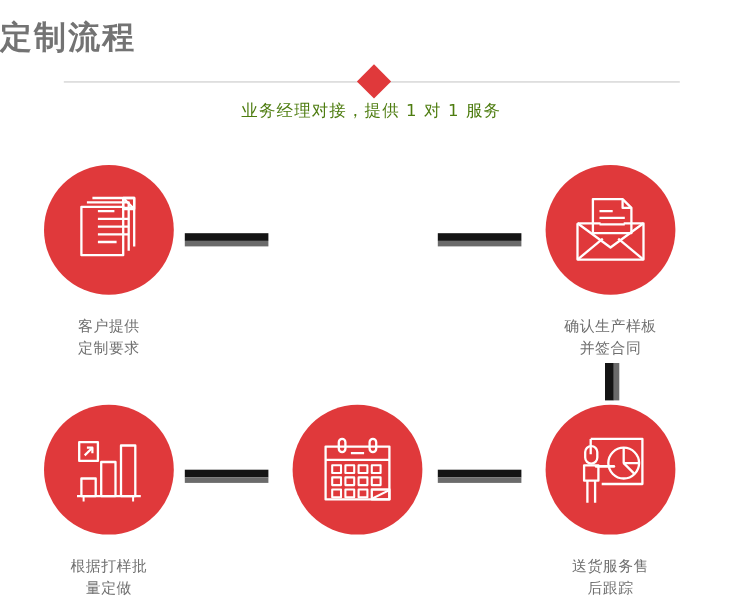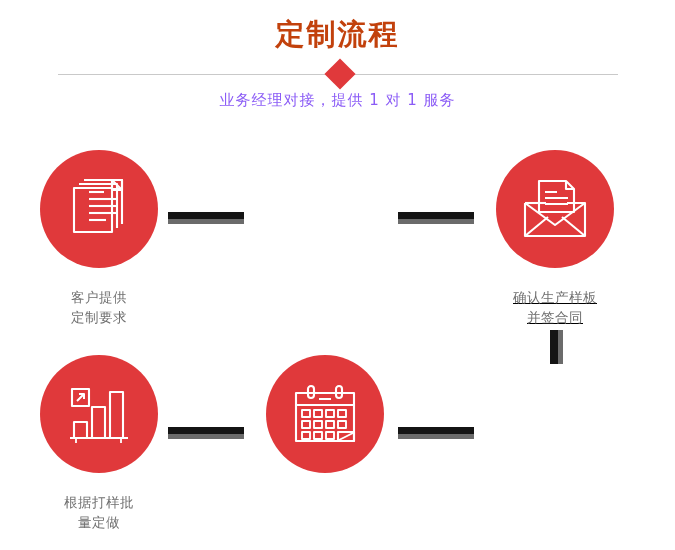--- a/index.html
+++ b/index.html
@@ -21,24 +21,24 @@
     left: 0;
     top: 0;
     width: 675px;
     height: 130px;
   }
   .page-title {
     position: absolute;
     left: 0;
     top: 16px;
     width: 675px;
-    text-align: center;
+    text-align: left;
     font-size: 29px;
     font-weight: bold;
-    color: #c2410c;
+    color: #737373;
     letter-spacing: 2px;
     line-height: 36px;
   }
   .divider-wrap {
     position: absolute;
     left: 58px;
     top: 58px;
     width: 560px;
     height: 34px;
   }
@@ -59,43 +59,43 @@
     background: #e0393b;
     transform: rotate(45deg);
   }
   .subtitle {
     position: absolute;
     left: 0;
     top: 89px;
     width: 675px;
     text-align: center;
     font-size: 15px;
-    color: #8b5cf6;
+    color: #4d7c0f;
     letter-spacing: 1px;
     line-height: 22px;
   }
 
   
   .flow {
     position: absolute;
     left: 0;
     top: 140px;
     width: 675px;
     height: 410px;
   }
   .node {
     position: absolute;
     width: 190px;
     text-align: center;
   }
   .node-r1 { top: 10px; }
-  .node-r2 { top: 215px; }
+  .node-r2 { top: 228px; }
   .node-c1 { left: 4px; }
   .node-c2 { left: 230px; }
-  .node-c3 { left: 460px; text-decoration: underline; }
+  .node-c3 { left: 460px; }
 
   .circle {
     width: 118px;
     height: 118px;
     border-radius: 50%;
     background: #e0393b;
     margin: 0 auto;
     display: flex;
     align-items: center;
     justify-content: center;
@@ -271,14 +271,40 @@
             <rect x="33" y="48" width="8" height="7"></rect>
           </g>
 
           <path d="M45 48 H61 V57 H45 Z"></path>
           <path d="M46 56 L60 49" stroke-width="1.9"></path>
         </svg>
       </span>
     </div>
   </div>
 
+  <div class="node node-r2 node-c3">
+    <div class="circle">
+      <span>
+        <svg width="64" height="64" viewBox="0 0 64 64" fill="none" stroke="#ffffff" stroke-width="2.1" stroke-linejoin="round">
+
+          <path d="M14 4 H61 V45 H24"></path>
+          <path d="M14 4 V18"></path>
+
+          <circle cx="44" cy="26" r="14"></circle>
+          <path d="M44 12 V26 H58"></path>
+          <path d="M44 26 L54 36"></path>
+
+          <path d="M9 16 a5.5 5.5 0 0 1 11 0 v5 a5.5 5.5 0 0 1 -11 0 Z"></path>
+
+          <path d="M8 28 h13 v14 h-13 Z" stroke-width="2.1"></path>
+
+          <path d="M19 29 H35" stroke-width="2.6" stroke-linecap="round"></path>
+
+          <path d="M11 42 V62"></path>
+          <path d="M18 42 V62"></path>
+        </svg>
+      </span>
+    </div>
+    <div class="node-label">送货服务售
+后跟踪</div>
+  </div>
 
 </div>
 
 </body></html>

